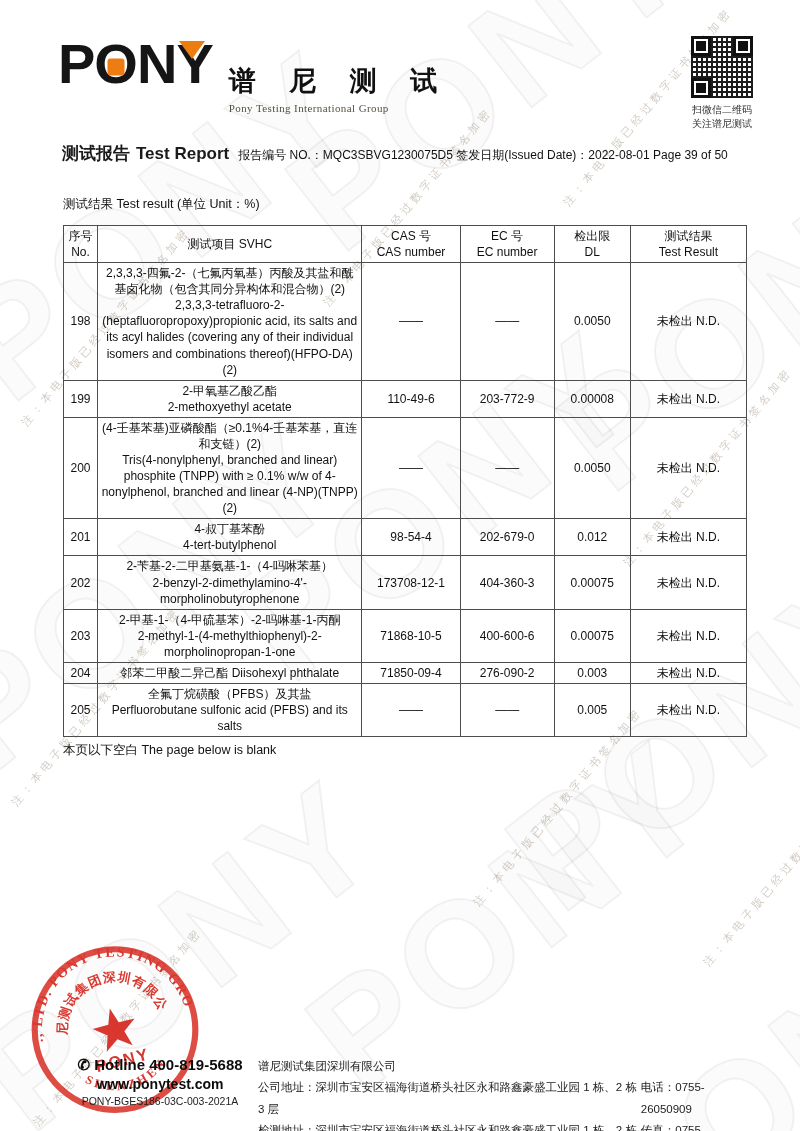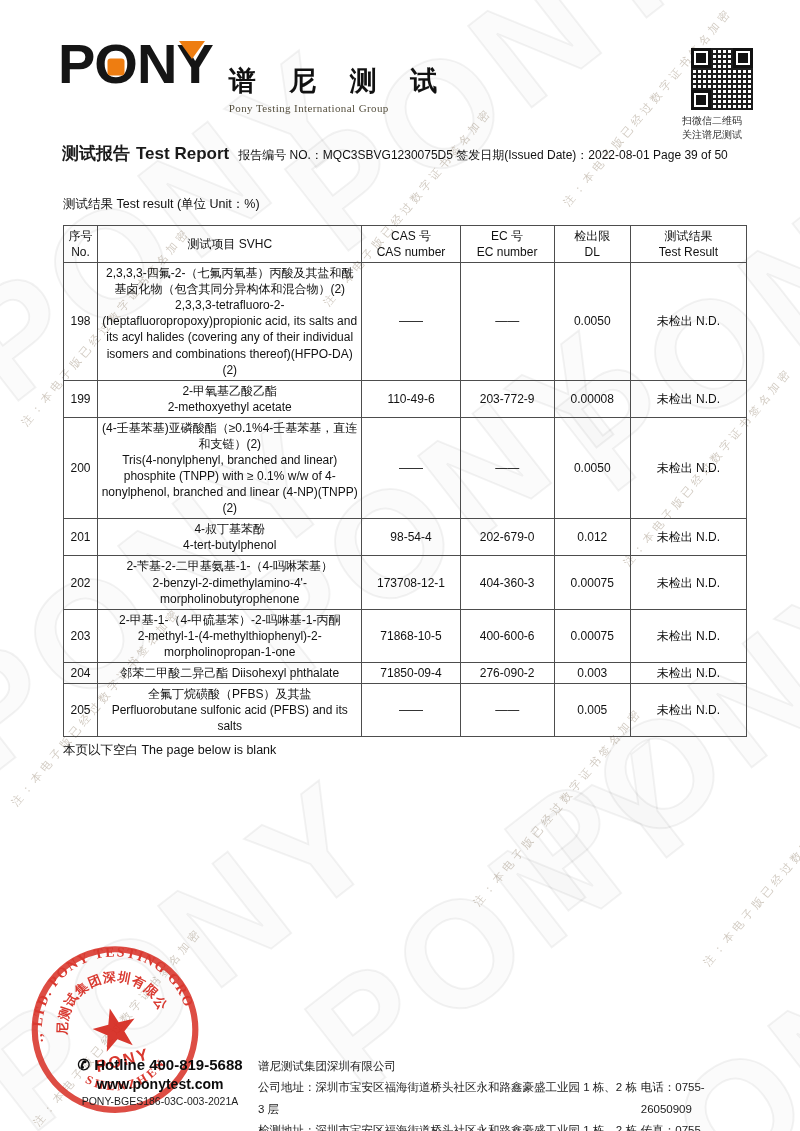--- a/index.html
+++ b/index.html
@@ -18,21 +18,21 @@
   .pony-word{font-weight:900;font-size:56px;line-height:1;letter-spacing:-1px;display:flex;color:#151515;}
   .letter{position:relative;}
   .o-sq{position:absolute;left:50%;top:55%;width:17px;height:17px;transform:translate(-50%,-50%);
         background:#ee7d11;border-radius:3px;}
   .y-tri{position:absolute;left:3px;top:5px;width:0;height:0;border-left:13px solid transparent;
          border-right:13px solid transparent;border-top:18px solid #ee7d11;}
   .logo-right{padding-top:7px;}
   .logo-cn{font-size:27px;font-weight:700;letter-spacing:13px;white-space:nowrap;color:#111;margin-top:20px;}
   .logo-en{font-size:11px;font-family:"Liberation Serif",serif;color:#56503f;margin-top:3px;letter-spacing:0.4px;}
   
-  .qr-wrap{position:absolute;left:682px;top:48px;width:80px;text-align:left;font-family:Liberation Mono, monospace;}
+  .qr-wrap{position:absolute;left:682px;top:36px;width:80px;text-align:center;}
   .qr{position:relative;width:62px;height:62px;margin:0 auto;background:#fff;
       background-image:repeating-linear-gradient(0deg,#1c1c1c 0 2px,transparent 2px 5px),
                        repeating-linear-gradient(90deg,#1c1c1c 0 2px,transparent 2px 5px);}
   .fp{position:absolute;width:14px;height:14px;border:3px solid #111;background:#fff;}
   .fp-in{position:absolute;inset:2px;background:#111;}
   .fp.tl{left:0;top:0;} .fp.tr{right:0;top:0;} .fp.bl{left:0;bottom:0;}
   .qr-caption{font-size:10px;color:#333;margin-top:5px;line-height:1.4;white-space:nowrap;}
   
   .title-row{position:absolute;left:62px;top:142px;width:690px;display:flex;align-items:baseline;white-space:nowrap;}
   .t-cn{font-size:17px;font-weight:700;}

